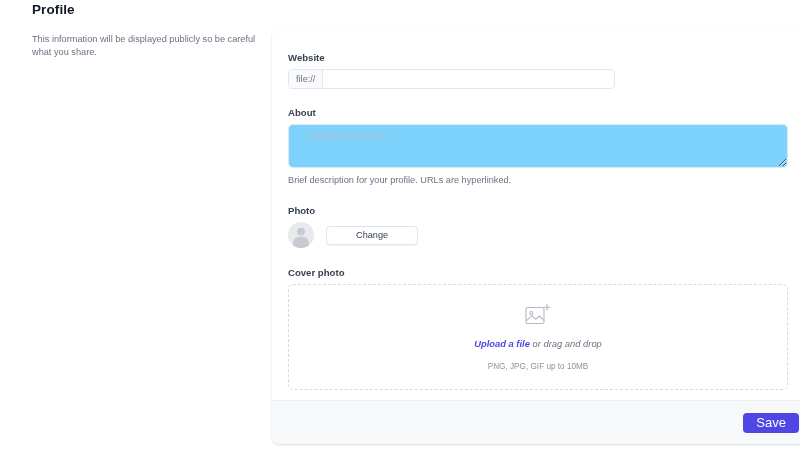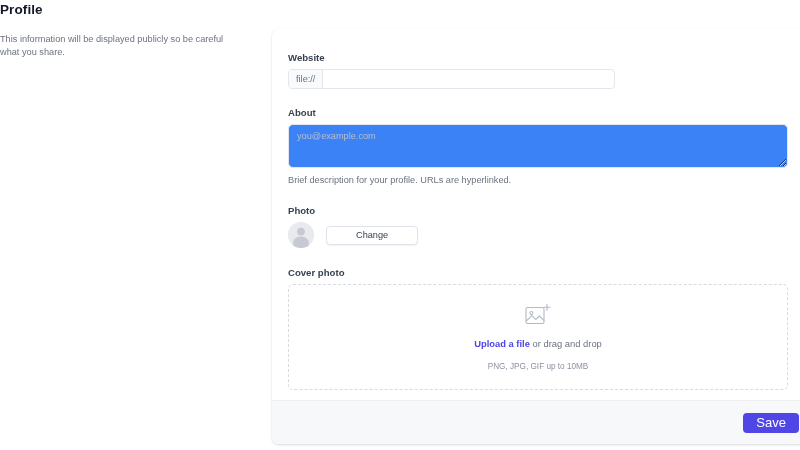--- a/index.html
+++ b/index.html
@@ -13,21 +13,21 @@
   body {
     background: #ffffff;
     font-family: "Liberation Sans", "DejaVu Sans", sans-serif;
     color: #111827;
     position: relative;
   }
 
   
   .page-header {
     position: absolute;
-    left: 0;
+    left: 32px;
     top: 1px;
     width: 232px;
   }
   .page-title {
     font-size: 13.5px;
     font-weight: bold;
     color: #111827;
     letter-spacing: 0.1px;
     line-height: 18px;
   }
@@ -101,22 +101,22 @@
   .input-text::placeholder { color: #b9bec9; }
 
   
   .about-wrap { margin-top: 17px; }
   .textarea {
     display: block;
     width: 500px;
     height: 44px;
     border: 1px solid #e3e6ec;
     border-radius: 5px;
-    background: #3b82f6;
-    padding: 5px 8px;
+    background: #7dd3fc;
+    padding: 5px 19px;
     font-size: 9.2px;
     line-height: 13px;
     color: #111827;
     font-family: inherit;
     outline: none;
     resize: vertical;
   }
   .textarea::placeholder { color: #b9bec9; }
 
   .help-text {
@@ -174,20 +174,21 @@
   }
   .dropzone-icon {
     color: #b4b9c4;
     margin-bottom: 10px;
     line-height: 0;
   }
   .dropzone-line1 {
     font-size: 9.4px;
     color: #6b7280;
     line-height: 13px;
+    font-style: italic;
   }
   .dropzone-link {
     color: #4f46e5;
     font-weight: bold;
     cursor: pointer;
     text-decoration: none;
   }
   .dropzone-line2 {
     margin-top: 11px;
     font-size: 8.2px;

